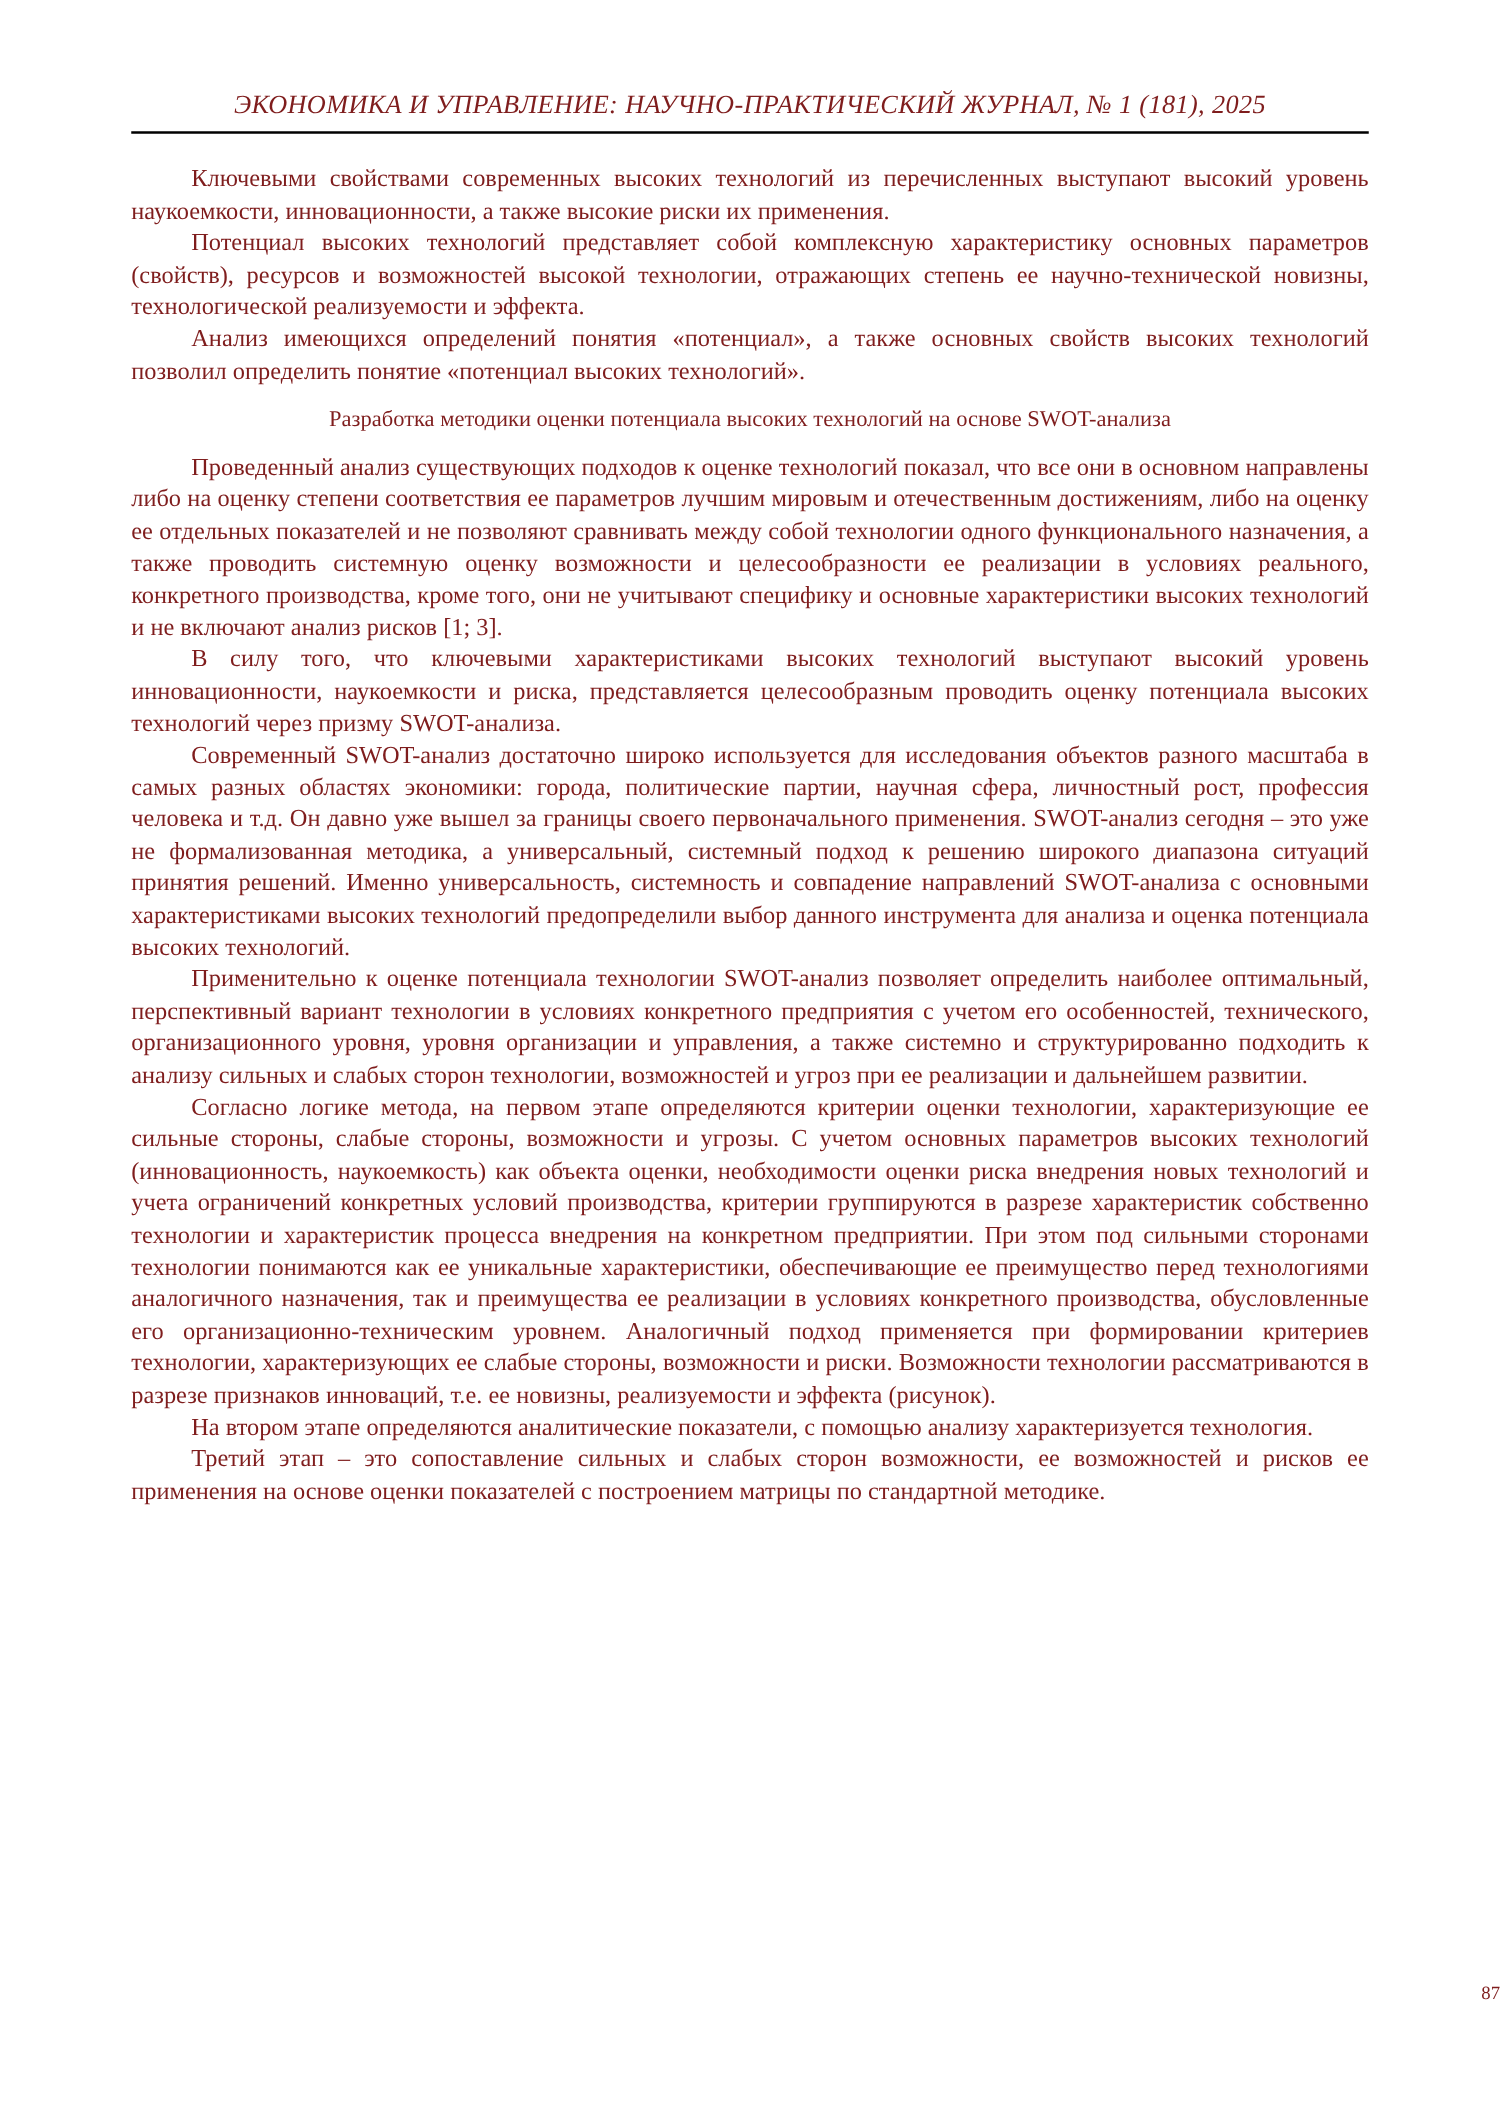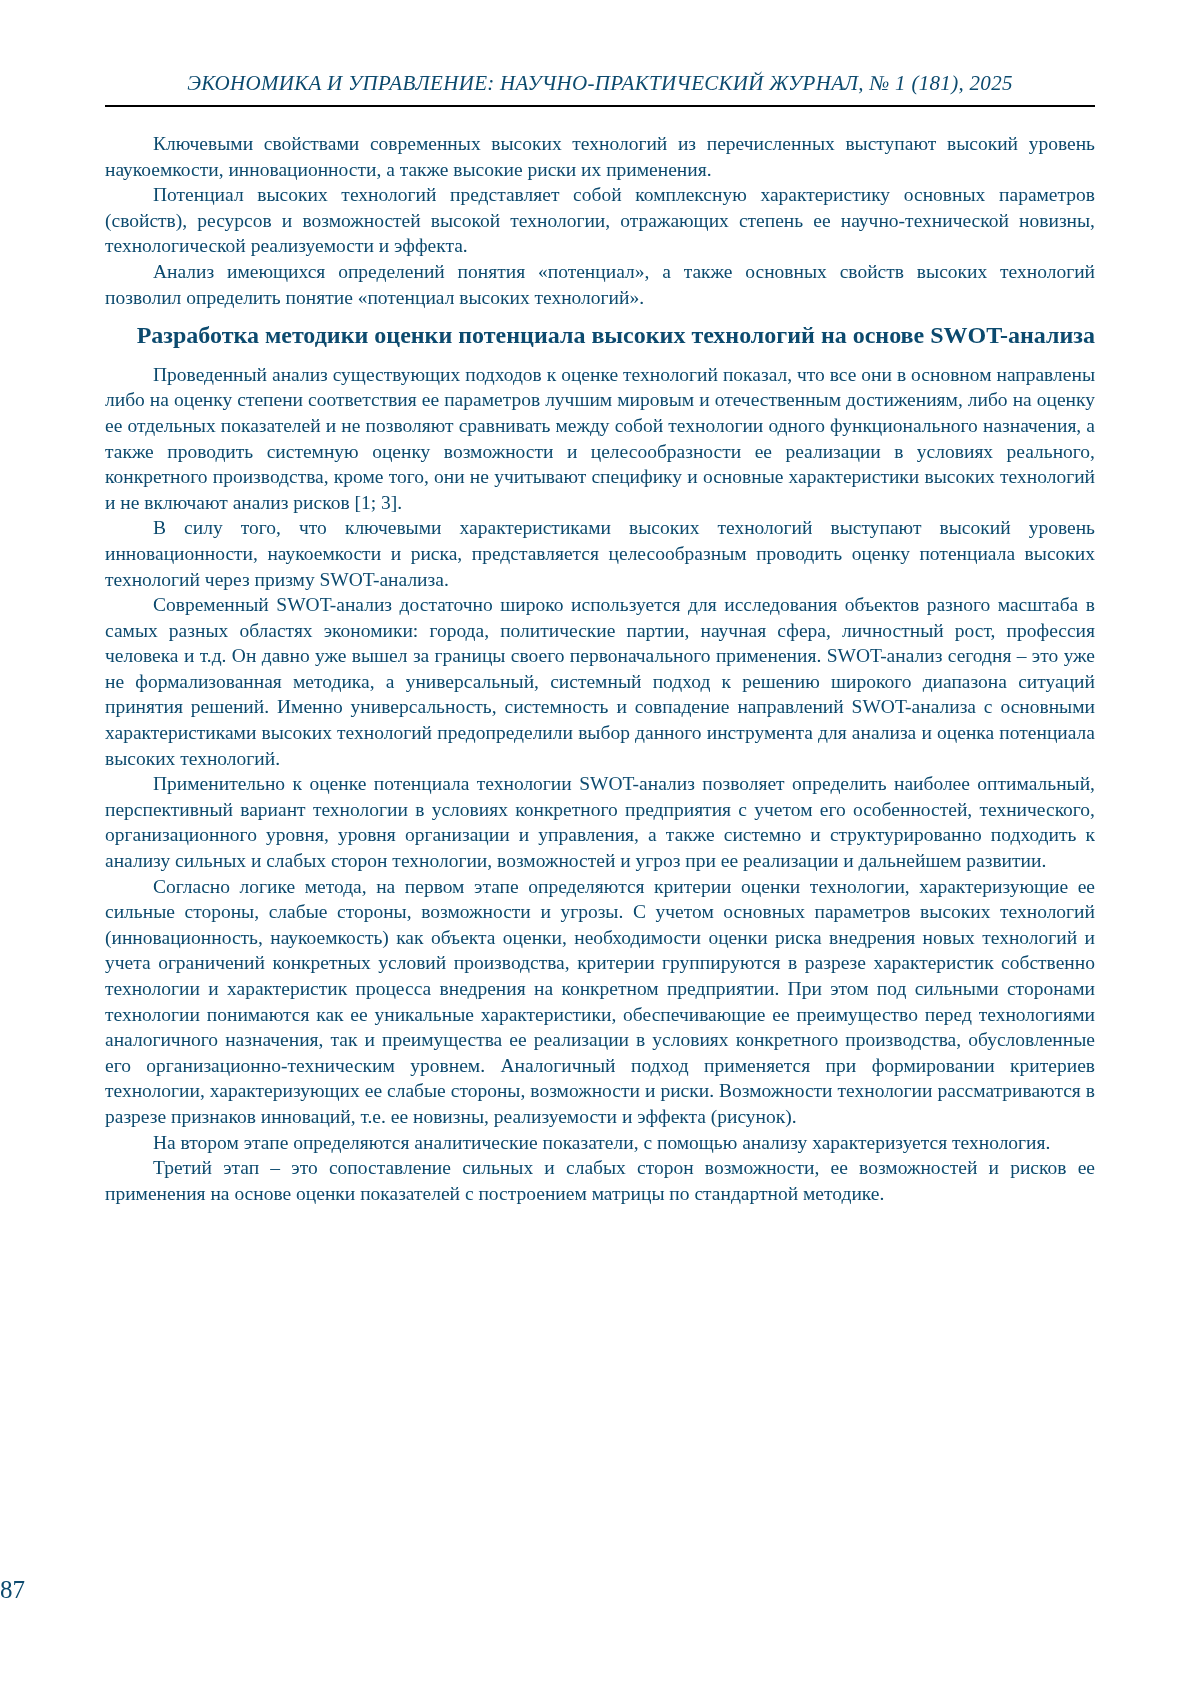--- a/index.html
+++ b/index.html
@@ -9,21 +9,21 @@
   }
   .page {
     position: relative;
     width: 1200px;
     height: 1698px;
     margin: 0 auto;
     background: #ffffff;
     box-sizing: border-box;
     padding: 70px 105px 0 105px;
     font-family: "Liberation Serif", serif;
-    color: #0c4a6e;
+    color: #7f1d1d;
   }
   .journal-header {
     text-align: center;
     font-style: italic;
     font-size: 21px;
     line-height: 26px;
     padding-bottom: 9px;
     border-bottom: 2px solid #000000;
     margin-bottom: 24px;
     letter-spacing: 0.3px;
@@ -33,33 +33,33 @@
     margin: 0;
     font-size: 19.5px;
     line-height: 25.6px;
     text-align: justify;
     text-indent: 48px;
     hyphens: auto;
     -webkit-hyphens: auto;
   }
   .section-heading {
     margin: 13px 0 13px 0;
-    font-size: 24px;
+    font-size: 18px;
     line-height: 25.6px;
-    font-weight: bold;
-    text-align: right;
+    font-weight: normal;
+    text-align: center;
     text-indent: 0;
   }
   .page-number {
     position: absolute;
-    left: 0;
+    left: 11px;
     right: 0;
     bottom: 94px;
-    text-align: left;
-    font-size: 25px;
+    text-align: right;
+    font-size: 15px;
   }
 </style>
 </head>
 <body>
 
 <div class="page">
 
   <header class="journal-header">ЭКОНОМИКА И УПРАВЛЕНИЕ: НАУЧНО-ПРАКТИЧЕСКИЙ ЖУРНАЛ, № 1 (181), 2025</header>
 
   <main class="body-text">

